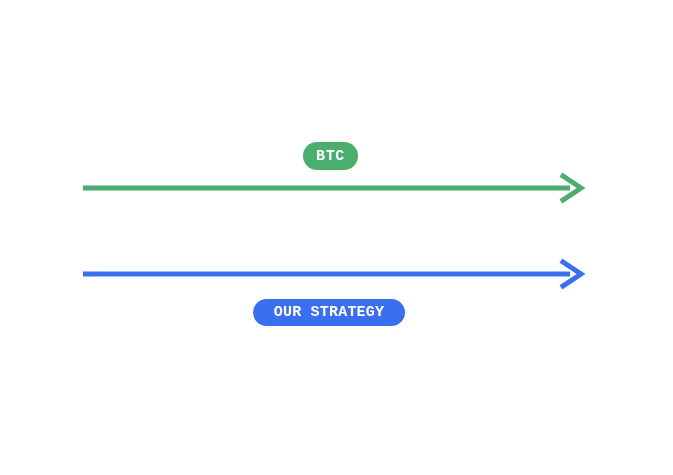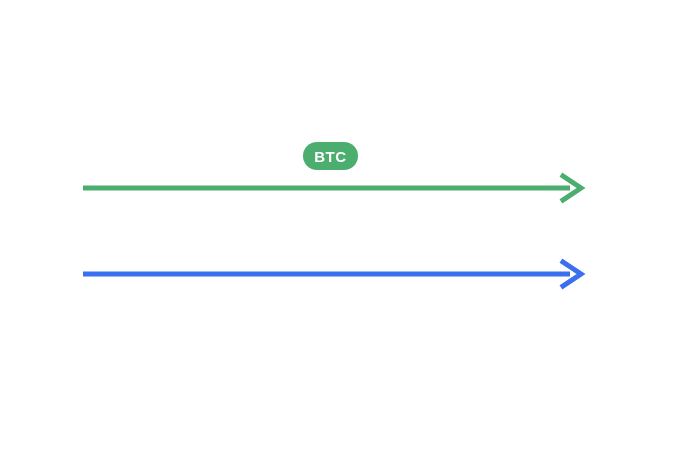--- a/index.html
+++ b/index.html
@@ -32,20 +32,21 @@
     align-items: center;
     justify-content: center;
     box-sizing: border-box;
     border-radius: 999px;
     color: #ffffff;
     font-weight: bold;
     letter-spacing: 0.4px;
     white-space: nowrap;
     line-height: 1;
     user-select: none;
+    font-family: Liberation Mono, monospace;
   }
   #badge-btc {
     left: 303px;
     top: 142px;
     width: 55px;
     height: 28px;
     background: #4BAE6E;
     font-size: 15px;
     letter-spacing: 0.6px;
   }
@@ -73,14 +74,15 @@
 
     <g>
       <line x1="83" y1="274" x2="570" y2="274" stroke="#3A6FF0" stroke-width="5" stroke-linecap="butt"></line>
       <path d="M 563 262 L 581 274 L 563 286" fill="none" stroke="#3A6FF0" stroke-width="5" stroke-linecap="square" stroke-linejoin="miter"></path>
     </g>
 
   </svg>
 
   <div class="badge" id="badge-btc">BTC</div>
 
+  <div class="badge" id="badge-strategy">OUR STRATEGY</div>
 
 </div>
 
 </body></html>

